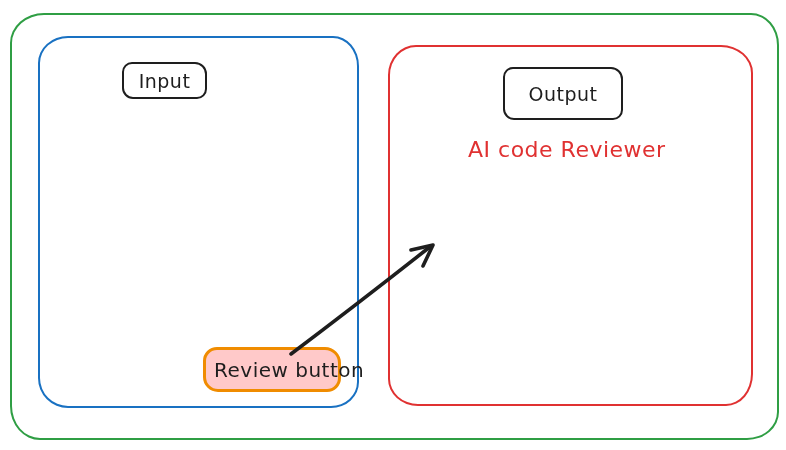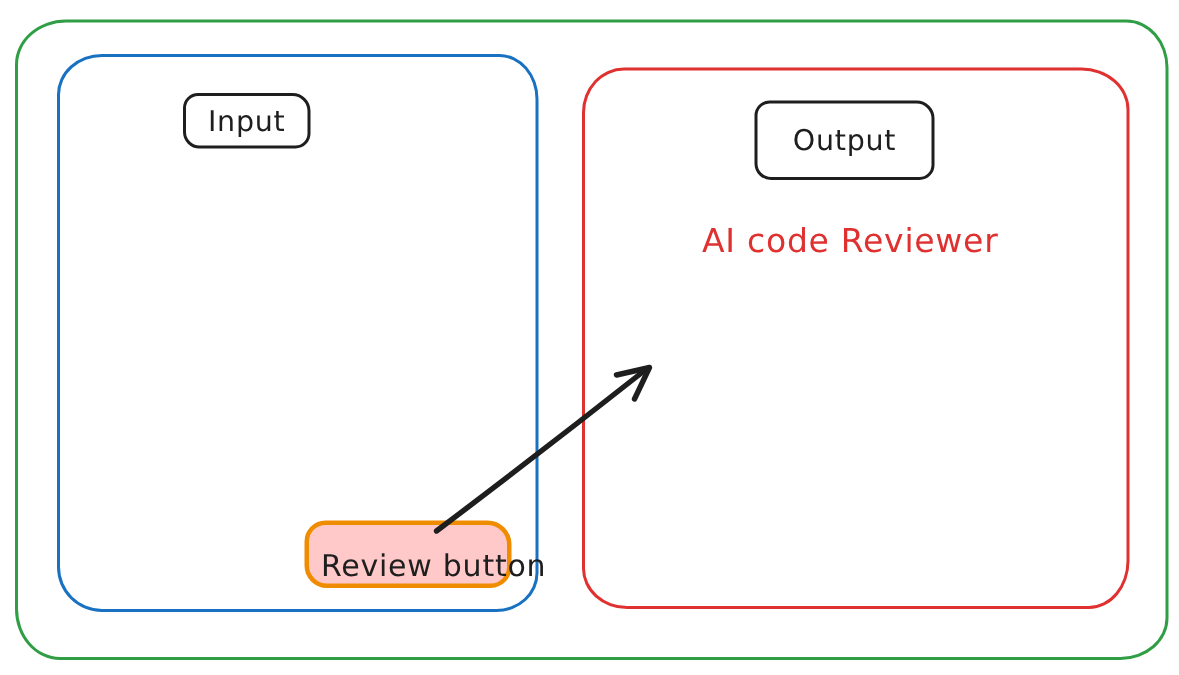--- a/index.html
+++ b/index.html
@@ -48,30 +48,30 @@
   .chip-input  { left:122px; top:62px; width:85px;  height:37px; }
   .chip-output { left:503px; top:67px; width:120px; height:53px; }
   
   .body-text {
     position:absolute;
     font-size:22px;
     letter-spacing:0.5px;
     white-space:nowrap;
   }
   .text-usercode { left:127px; top:156px; color:#1971c2; }
-  .text-ai       { left:468px; top:137px; color:#e03131;margin-top:12px; }
+  .text-ai       { left:468px; top:137px; color:#e03131; }
   
   .review-btn {
     position:absolute; left:203px; top:347px;
     width:138px; height:45px;
     box-sizing:border-box;
     background:#ffc9c9;
     border:3px solid #f08c00;
     border-radius:14px 16px 14px 15px;
-    display:flex; align-items:flex-end;
+    display:flex; align-items:flex-start;
     padding:8px 0 0 8px;
     font-size:20px; color:#1e1e1e;
     letter-spacing:0.5px;
     white-space:nowrap;
     overflow:visible;
     cursor:pointer;
   }
   
   .arrow-layer {
     position:absolute; left:0; top:0;

